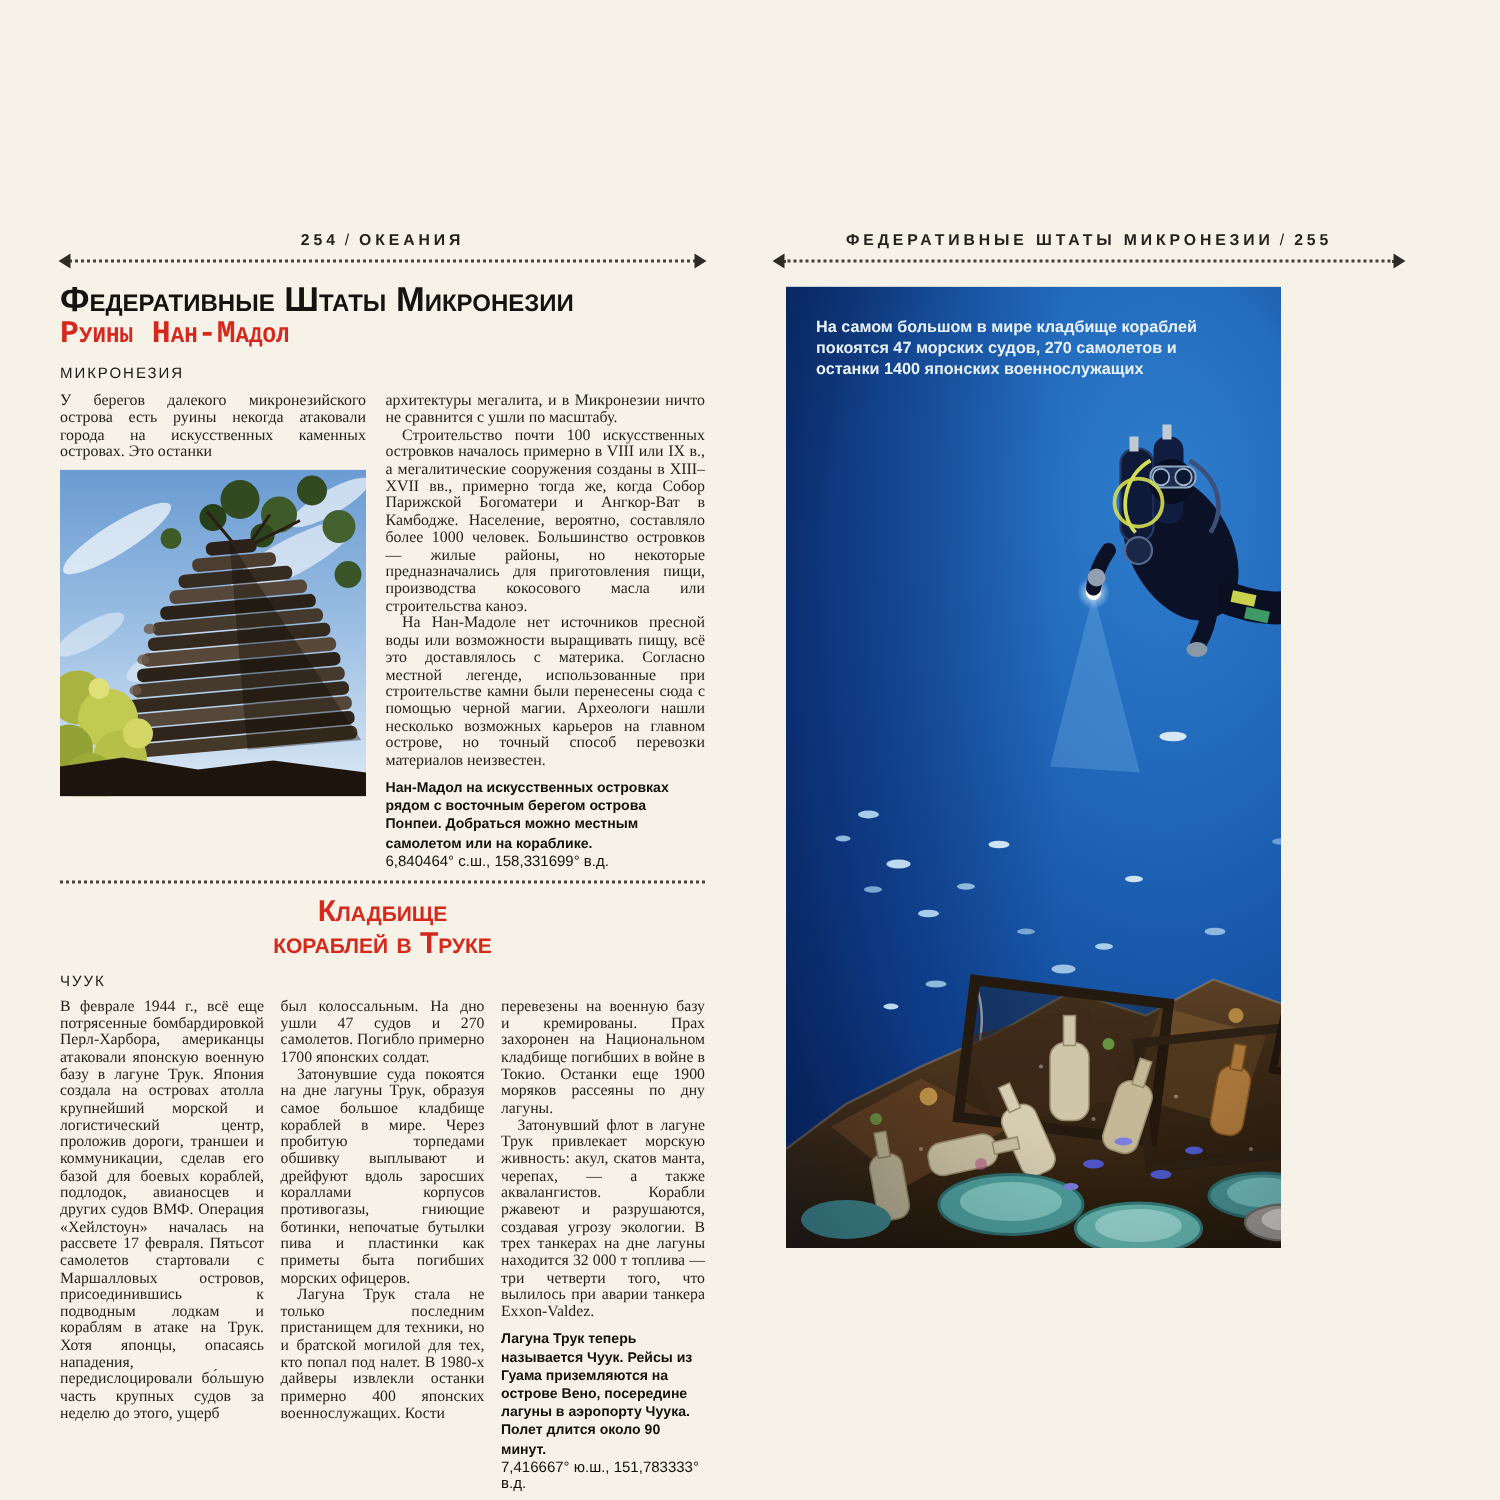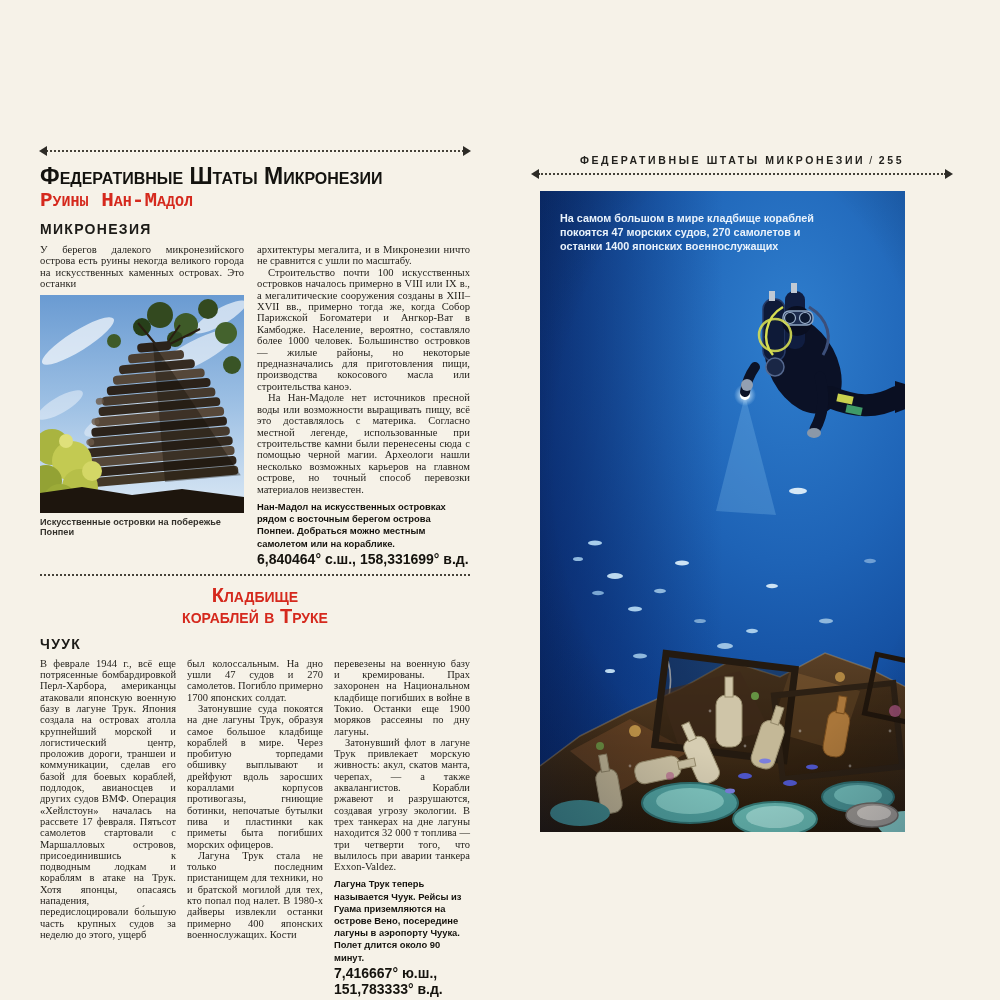--- a/index.html
+++ b/index.html
@@ -4,21 +4,21 @@
 <style>
   html,body{margin:0;padding:0;}
   body{
     width:1000px;height:1000px;position:relative;
     background:#f6f2e8;color:#1b1a16;
     font-family:"Liberation Serif", serif;
     -webkit-font-smoothing:antialiased;
   }
   .page{position:absolute;top:150px;}
   .page-left{left:40px;width:430px;}
-  .page-right{left:532px;width:420px;}
+  .page-right{left:516px;width:420px;}
 
   
   .runhead{
     text-align:center;font-family:"Liberation Sans",sans-serif;
     font-size:10.5px;font-weight:bold;letter-spacing:2.6px;color:#23221e;
     padding-top:4px;margin-bottom:7px;white-space:nowrap;
   }
   .runhead .sep{padding:0 4px;font-weight:normal;}
   .rule{position:relative;height:0;border-top:2px dotted #454239;margin:0 6px;}
   .rule .arr-l,.rule .arr-r{position:absolute;top:-6px;width:0;height:0;
@@ -37,74 +37,77 @@
     font-variant:small-caps;font-size:21px;line-height:22px;
     color:#d5291d;margin-top:2px;
   }
   .h2red{
     font-family:"Liberation Sans",sans-serif;font-weight:bold;
     font-variant:small-caps;font-size:20px;line-height:21px;
     color:#d5291d;margin-top:9px;text-align:center;
   }
   .h2red span{display:block;}
   .kicker{
-    font-family:"Liberation Sans",sans-serif;font-weight:bold;
-    font-size:14px;letter-spacing:1.3px;color:#1c1b17;margin-top:9px;
+    font-family:"Liberation Sans",sans-serif;font-weight:normal;
+    font-size:10px;letter-spacing:1.3px;color:#1c1b17;margin-top:9px;
   }
 
   
   .topcols{display:flex;gap:13px;margin-top:7px;}
   .topcols .c1{width:204px;flex:0 0 204px;}
   .topcols .c2{width:213px;flex:0 0 213px;}
   p.body{margin:0;font-size:10.6px;line-height:11.4px;text-align:justify;color:#201e19;}
   p.ind{text-indent:11px;}
   .tip{
     margin-top:6px;font-family:Liberation Sans, sans-serif;font-weight:bold;
     font-size:9.4px;line-height:12.2px;color:#14120d;text-align:left;
   }
-  .coords{margin-top:1px;font-family:"Liberation Sans",sans-serif;font-weight:bold;
-    font-size:14px;color:#14120d;}
+  .coords{margin-top:1px;font-family:"Liberation Sans",sans-serif;font-weight:normal;
+    font-size:10px;color:#14120d;}
   .rule2{border-top:2px dotted #454239;height:0;margin-top:7px;}
   .bottomcols{display:flex;gap:11px;margin-top:6px;}
   .bottomcols .col{flex:1;min-width:0;}
   .bottomcols p.body{font-size:10.5px;line-height:11.3px;}
 
   
   .photo1{position:relative;width:204px;height:218px;margin-top:5px;overflow:hidden;}
   .photo1 svg{display:block;}
   .photocap{
     margin-top:4px;font-family:"Liberation Sans",sans-serif;font-weight:bold;
     font-size:9.2px;color:#35332d;
   }
 
   
-  .photo2{position:relative;width:365px;height:641px;margin:16px 0 0 8px;overflow:hidden;}
+  .photo2{position:relative;width:330px;height:641px;margin:16px 0 0 8px;overflow:hidden;}
   .photo2 svg{display:block;}
   .divecap{
     position:absolute;left:20px;top:20px;width:278px;
     font-family:"Liberation Sans",sans-serif;font-weight:bold;
     font-size:10.8px;line-height:14px;color:#e9f2fb;
   }
 </style>
 </head>
 <body>
 
 <div class="page page-left">
+  <div class="runhead">
+    <span>254</span><span class="sep">/</span><span>ОКЕАНИЯ</span>
+  </div>
   <div class="rule">
     <span class="arr-l"></span>
     <span class="arr-r"></span>
   </div>
 
   <div class="h1">Федеративные Штаты Микронезии</div>
   <div class="h1red">Руины Нан-Мадол</div>
   <div class="kicker">МИКРОНЕЗИЯ</div>
 
   <div class="topcols">
     <div class="c1">
-      <p class="body">У берегов далекого микронезийского острова есть руины некогда великого города на искусственных каменных островах. Это останки</p>
+      <p class="body">У берегов далекого микронезийского острова есть руины некогда атаковали города на искусственных каменных островах. Это останки</p>
 
       <div class="photo1">
         <svg width="204" height="218" viewBox="0 0 204 218">
           <defs>
             <linearGradient id="skyG" x1="0" y1="0" x2="0" y2="1">
               <stop offset="0" stop-color="#6a9bd2"></stop>
                 <stop offset=".5" stop-color="#9dc0e4"></stop>
                 <stop offset="1" stop-color="#dce9f5"></stop>
             </linearGradient>
           </defs>
@@ -157,21 +160,20 @@
             <circle cx="6" cy="186" r="16" fill="#93a234"></circle>
               <circle cx="40" cy="192" r="18" fill="#b6bf48"></circle>
             <circle cx="20" cy="206" r="17" fill="#9cab38"></circle>
               <circle cx="52" cy="176" r="10" fill="#d4d766"></circle>
             <circle cx="26" cy="146" r="7" fill="#dfe07a"></circle>
           </g>
           <polygon points="0,198 42,192 92,200 142,194 204,202 204,218 0,218" fill="#1d150d"></polygon>
         </svg>
       </div>
 
-      <div class="photocap">Искусственные островки на побережье Понпеи</div>
     </div>
 
     <div class="c2">
       <p class="body">архитектуры мегалита, и в Микронезии ничто не сравнится с ушли по масштабу.</p>
       <p class="body ind">Строительство почти 100 искусственных островков началось примерно в VIII или IX в., а мегалитические сооружения созданы в XIII–XVII вв., примерно тогда же, когда Собор Парижской Богоматери и Ангкор-Ват в Камбодже. Население, вероятно, составляло более 1000 человек. Большинство островков — жилые районы, но некоторые предназначались для приготовления пищи, производства кокосового масла или строительства каноэ.</p>
       <p class="body ind">На Нан-Мадоле нет источников пресной воды или возможности выращивать пищу, всё это доставлялось с материка. Согласно местной легенде, использованные при строительстве камни были перенесены сюда с помощью черной магии. Археологи нашли несколько возможных карьеров на главном острове, но точный способ перевозки материалов неизвестен.</p>
       <div class="tip">Нан-Мадол на искусственных островках рядом с восточным берегом острова Понпеи. Добраться можно местным самолетом или на кораблике.</div>
       <div class="coords">6,840464° с.ш., 158,331699° в.д.</div>
     </div>
   </div>

